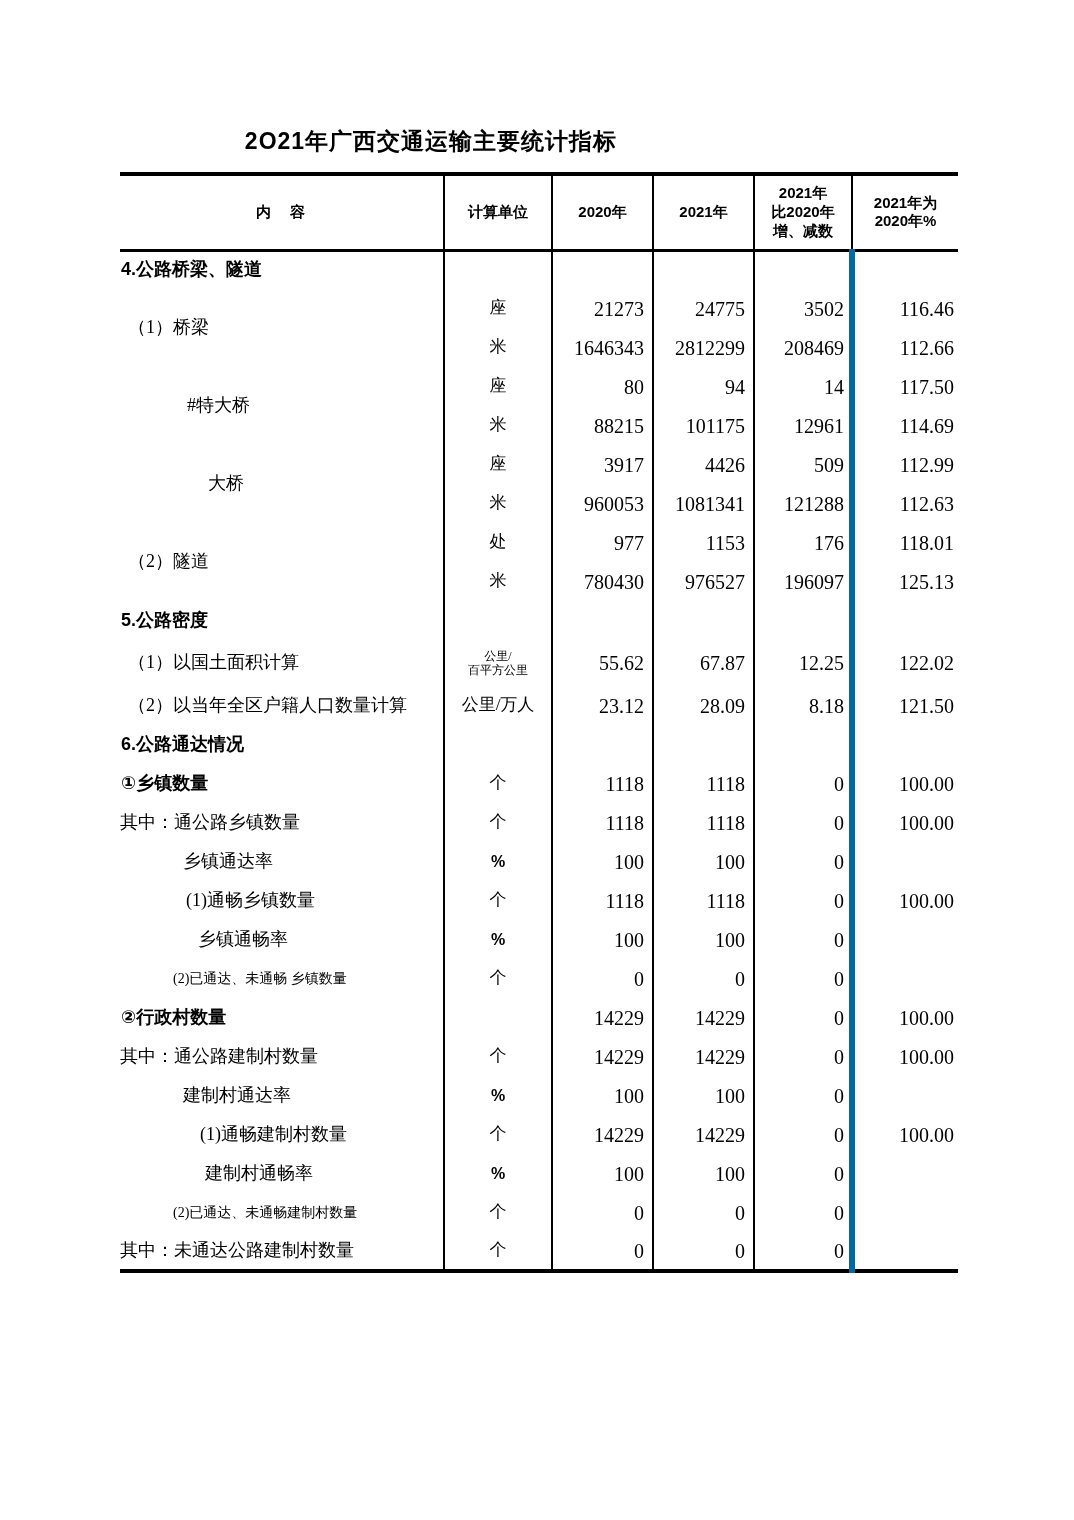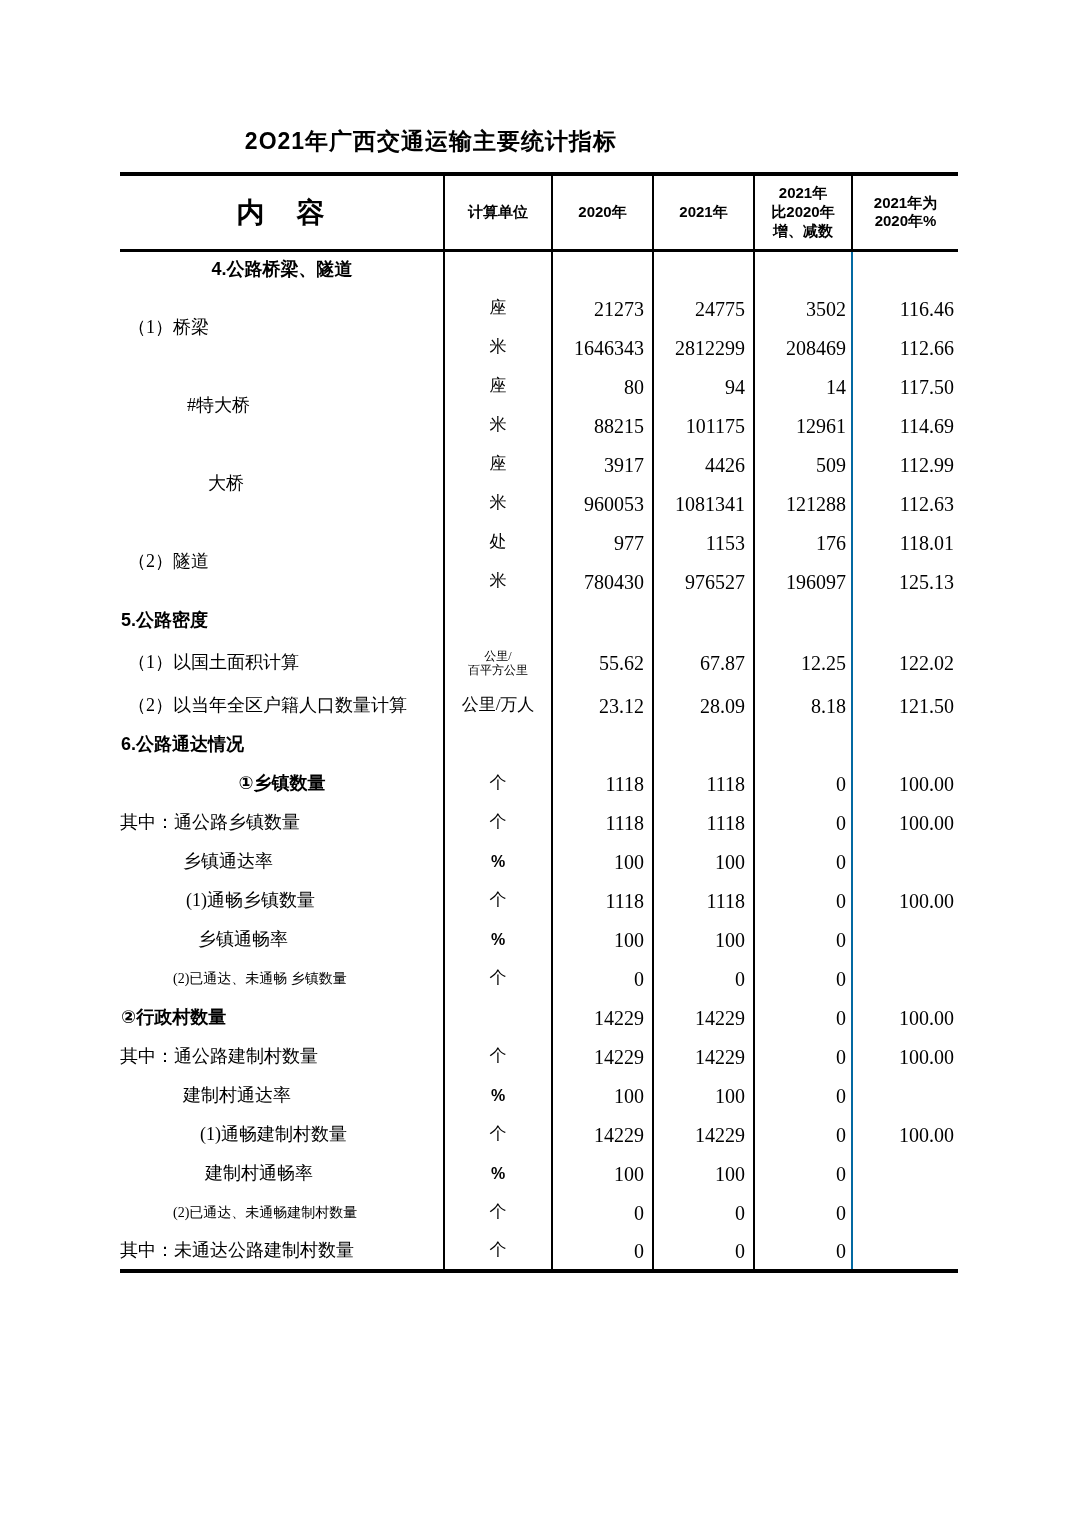--- a/index.html
+++ b/index.html
@@ -50,21 +50,21 @@
     font-family: "Liberation Sans", "DejaVu Sans", sans-serif;
     font-weight: bold;
     font-size: 15px;
     line-height: 1.25;
     text-align: center;
     vertical-align: middle;
     white-space: pre-line;
     padding: 0;
   }
   thead th.h-content {
-    font-size: 28px;
+    font-size: 15px;
     letter-spacing: 2px;
   }
   thead th + th { border-left: 2px solid #000; }
 
   tbody tr { height: 39px; }
   tbody tr.tall { height: 46px; margin-left: 28px; }
   tbody td {
     padding: 0;
     vertical-align: middle;
     font-size: 18px;
@@ -94,21 +94,21 @@
     font-weight: bold;
     font-size: 16px;
   }
   td.num {
     border-left: 2px solid #000;
     text-align: right;
     font-size: 20px;
     padding-right: 8px;
   }
   td.num.diff { padding-right: 5px; }
-  td.num.pctcol { border-left: 2px solid #0369a1; padding-right: 4px; }
+  td.num.pctcol { border-left: 6px solid #0369a1; padding-right: 4px; }
 </style>
 </head>
 <body>
 
 <div class="page">
   <h1 class="title">2O21年广西交通运输主要统计指标</h1>
 
   <div class="table-wrap">
     <table class="stats">
       <colgroup>
@@ -127,21 +127,21 @@
           <th>2021年</th>
           <th>2021年
 比2020年
 增、减数</th>
           <th>2021年为
 2020年%</th>
         </tr>
       </thead>
       <tbody id="table-body">
           <tr>
-            <td class="label section" style="padding-left: 1px; text-align: center;">4.公路桥梁、隧道</td>
+            <td class="label section" style="padding-left: 1px;">4.公路桥梁、隧道</td>
             <td class="unit"></td>
             <td class="num"></td>
             <td class="num"></td>
             <td class="num diff"></td>
             <td class="num pctcol"></td>
           </tr>
           <tr>
             <td class="label" rowspan="2" style="padding-left: 8px; margin-left: 40px;">（1）桥梁</td>
             <td class="unit">座</td>
             <td class="num">21273</td>
@@ -228,21 +228,21 @@
           </tr>
           <tr>
             <td class="label section" style="padding-left: 1px;">6.公路通达情况</td>
             <td class="unit"></td>
             <td class="num"></td>
             <td class="num"></td>
             <td class="num diff"></td>
             <td class="num pctcol"></td>
           </tr>
           <tr>
-            <td class="label bold" style="padding-left: 1px; text-align: center;">①乡镇数量</td>
+            <td class="label bold" style="padding-left: 1px;">①乡镇数量</td>
             <td class="unit">个</td>
             <td class="num">1118</td>
             <td class="num">1118</td>
             <td class="num diff">0</td>
             <td class="num pctcol">100.00</td>
           </tr>
           <tr>
             <td class="label" style="padding-left: 0px;">其中：通公路乡镇数量</td>
             <td class="unit">个</td>
             <td class="num">1118</td>

